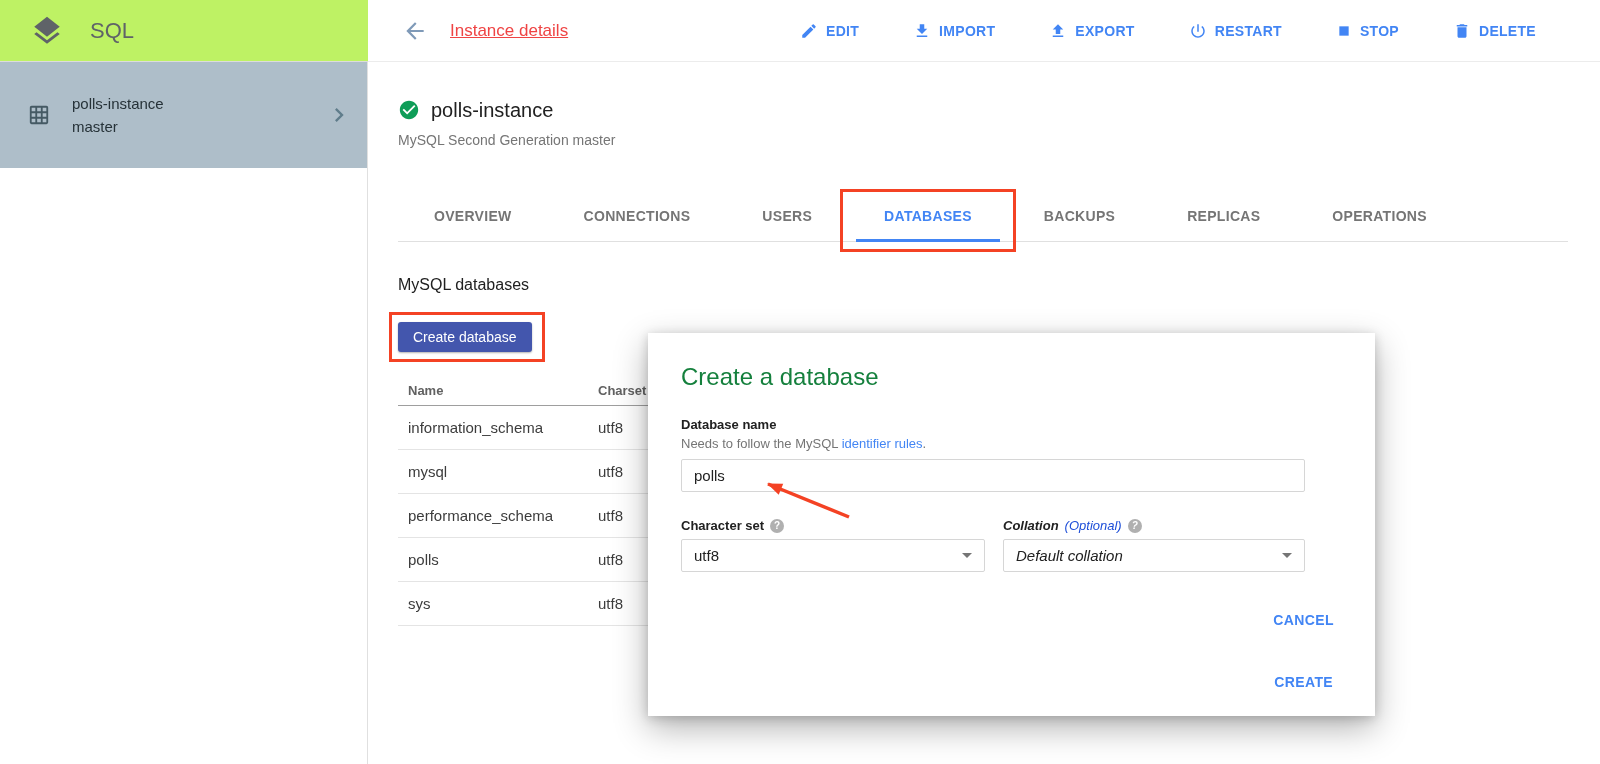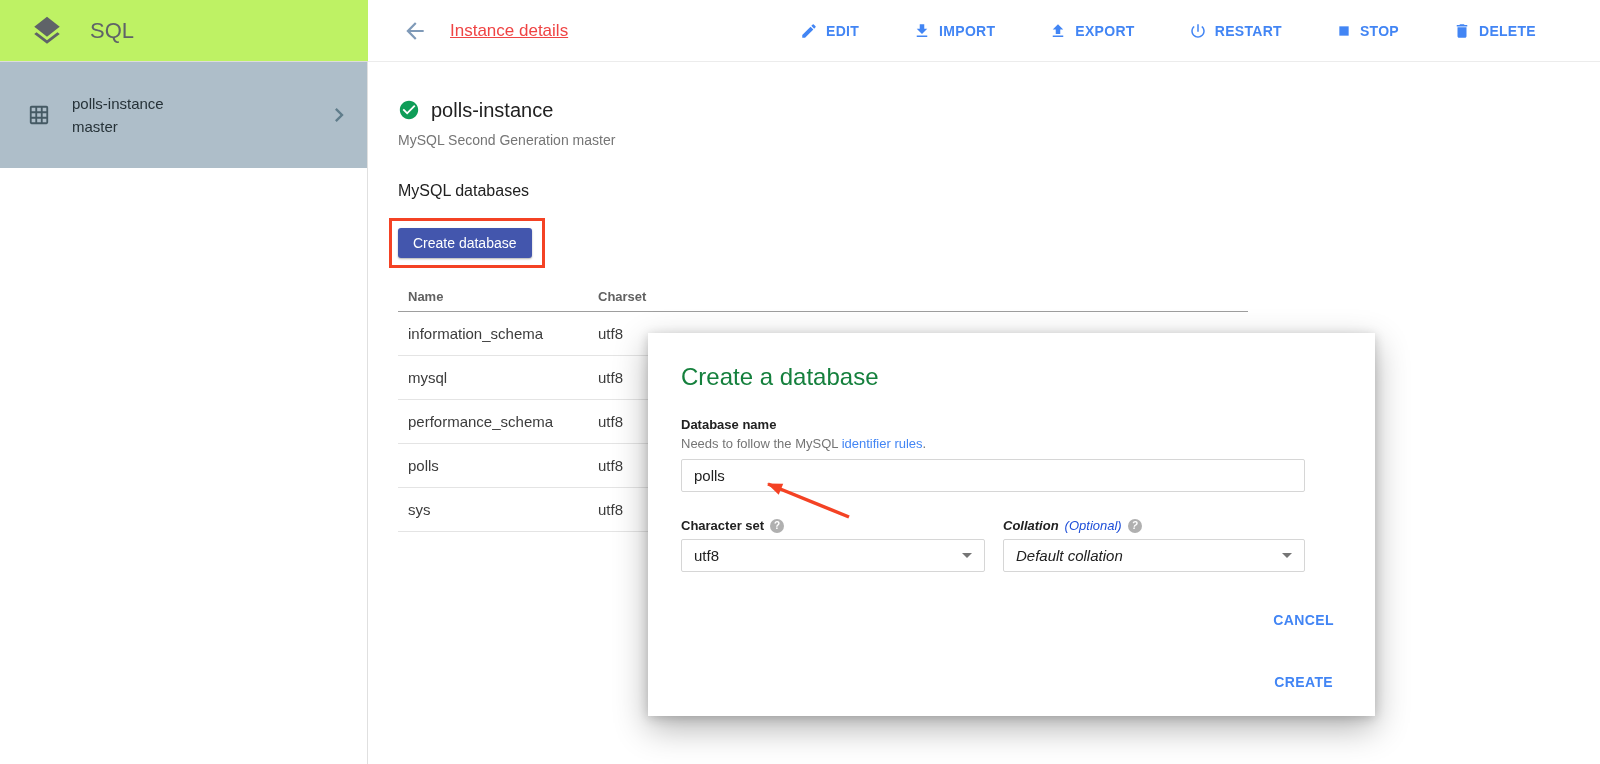--- a/index.html
+++ b/index.html
@@ -229,20 +229,29 @@
   <div class="instance-head">
     <span class="icon">
       <svg width="22" height="22" viewBox="0 0 24 24">
           <path fill="#0f9d58" d="M12 2C6.48 2 2 6.48 2 12s4.48 10 10 10 10-4.48 10-10S17.52 2 12 2zm-2 15l-5-5 1.41-1.41L10 14.17l7.59-7.59L19 8l-9 9z"></path>
         </svg>
     </span>
     <span class="instance-name">polls-instance</span>
   </div>
   <div class="instance-sub">MySQL Second Generation master</div>
 
+  <div class="tabs">
+    <div class="tab">OVERVIEW</div>
+    <div class="tab">CONNECTIONS</div>
+    <div class="tab">USERS</div>
+    <div class="tab active">DATABASES</div>
+    <div class="tab">BACKUPS</div>
+    <div class="tab">REPLICAS</div>
+    <div class="tab">OPERATIONS</div>
+  </div>
 
   <div class="section-title">MySQL databases</div>
 
   <div class="create-wrap">
     <button class="create-btn">Create database</button>
   </div>
 
   <div class="db-table">
     <div class="t-head">
       <span class="col-name">Name</span>

